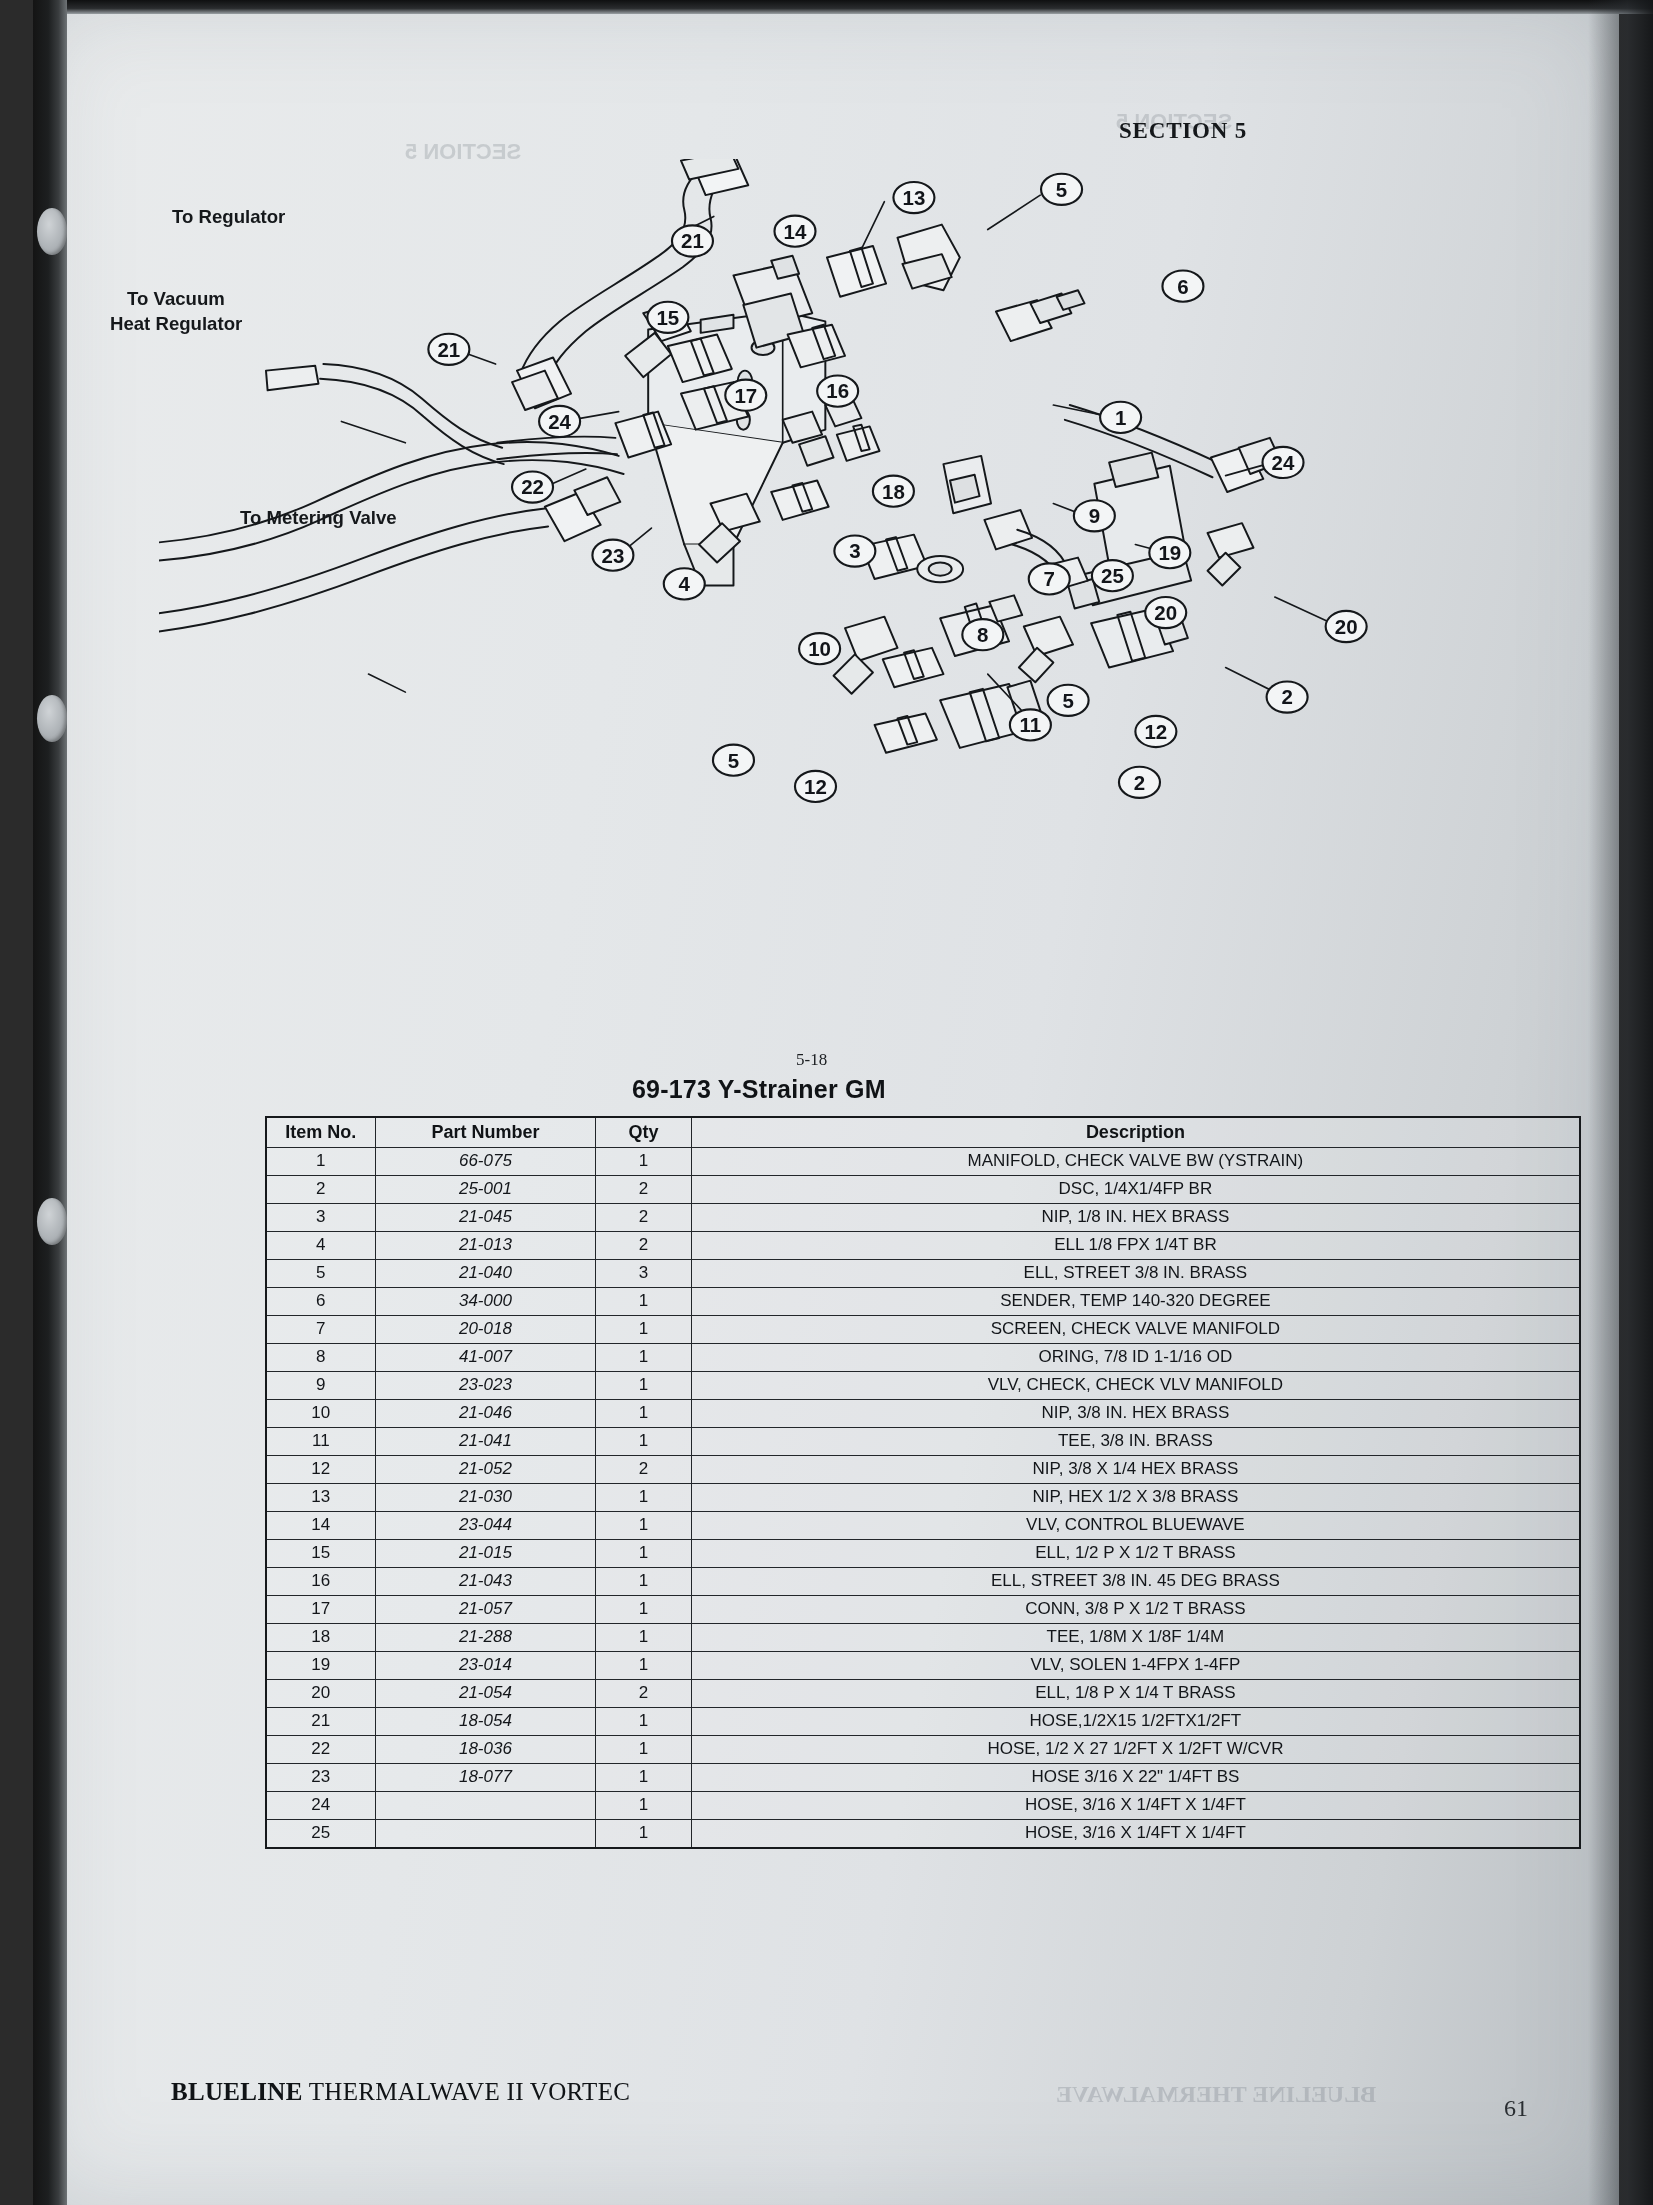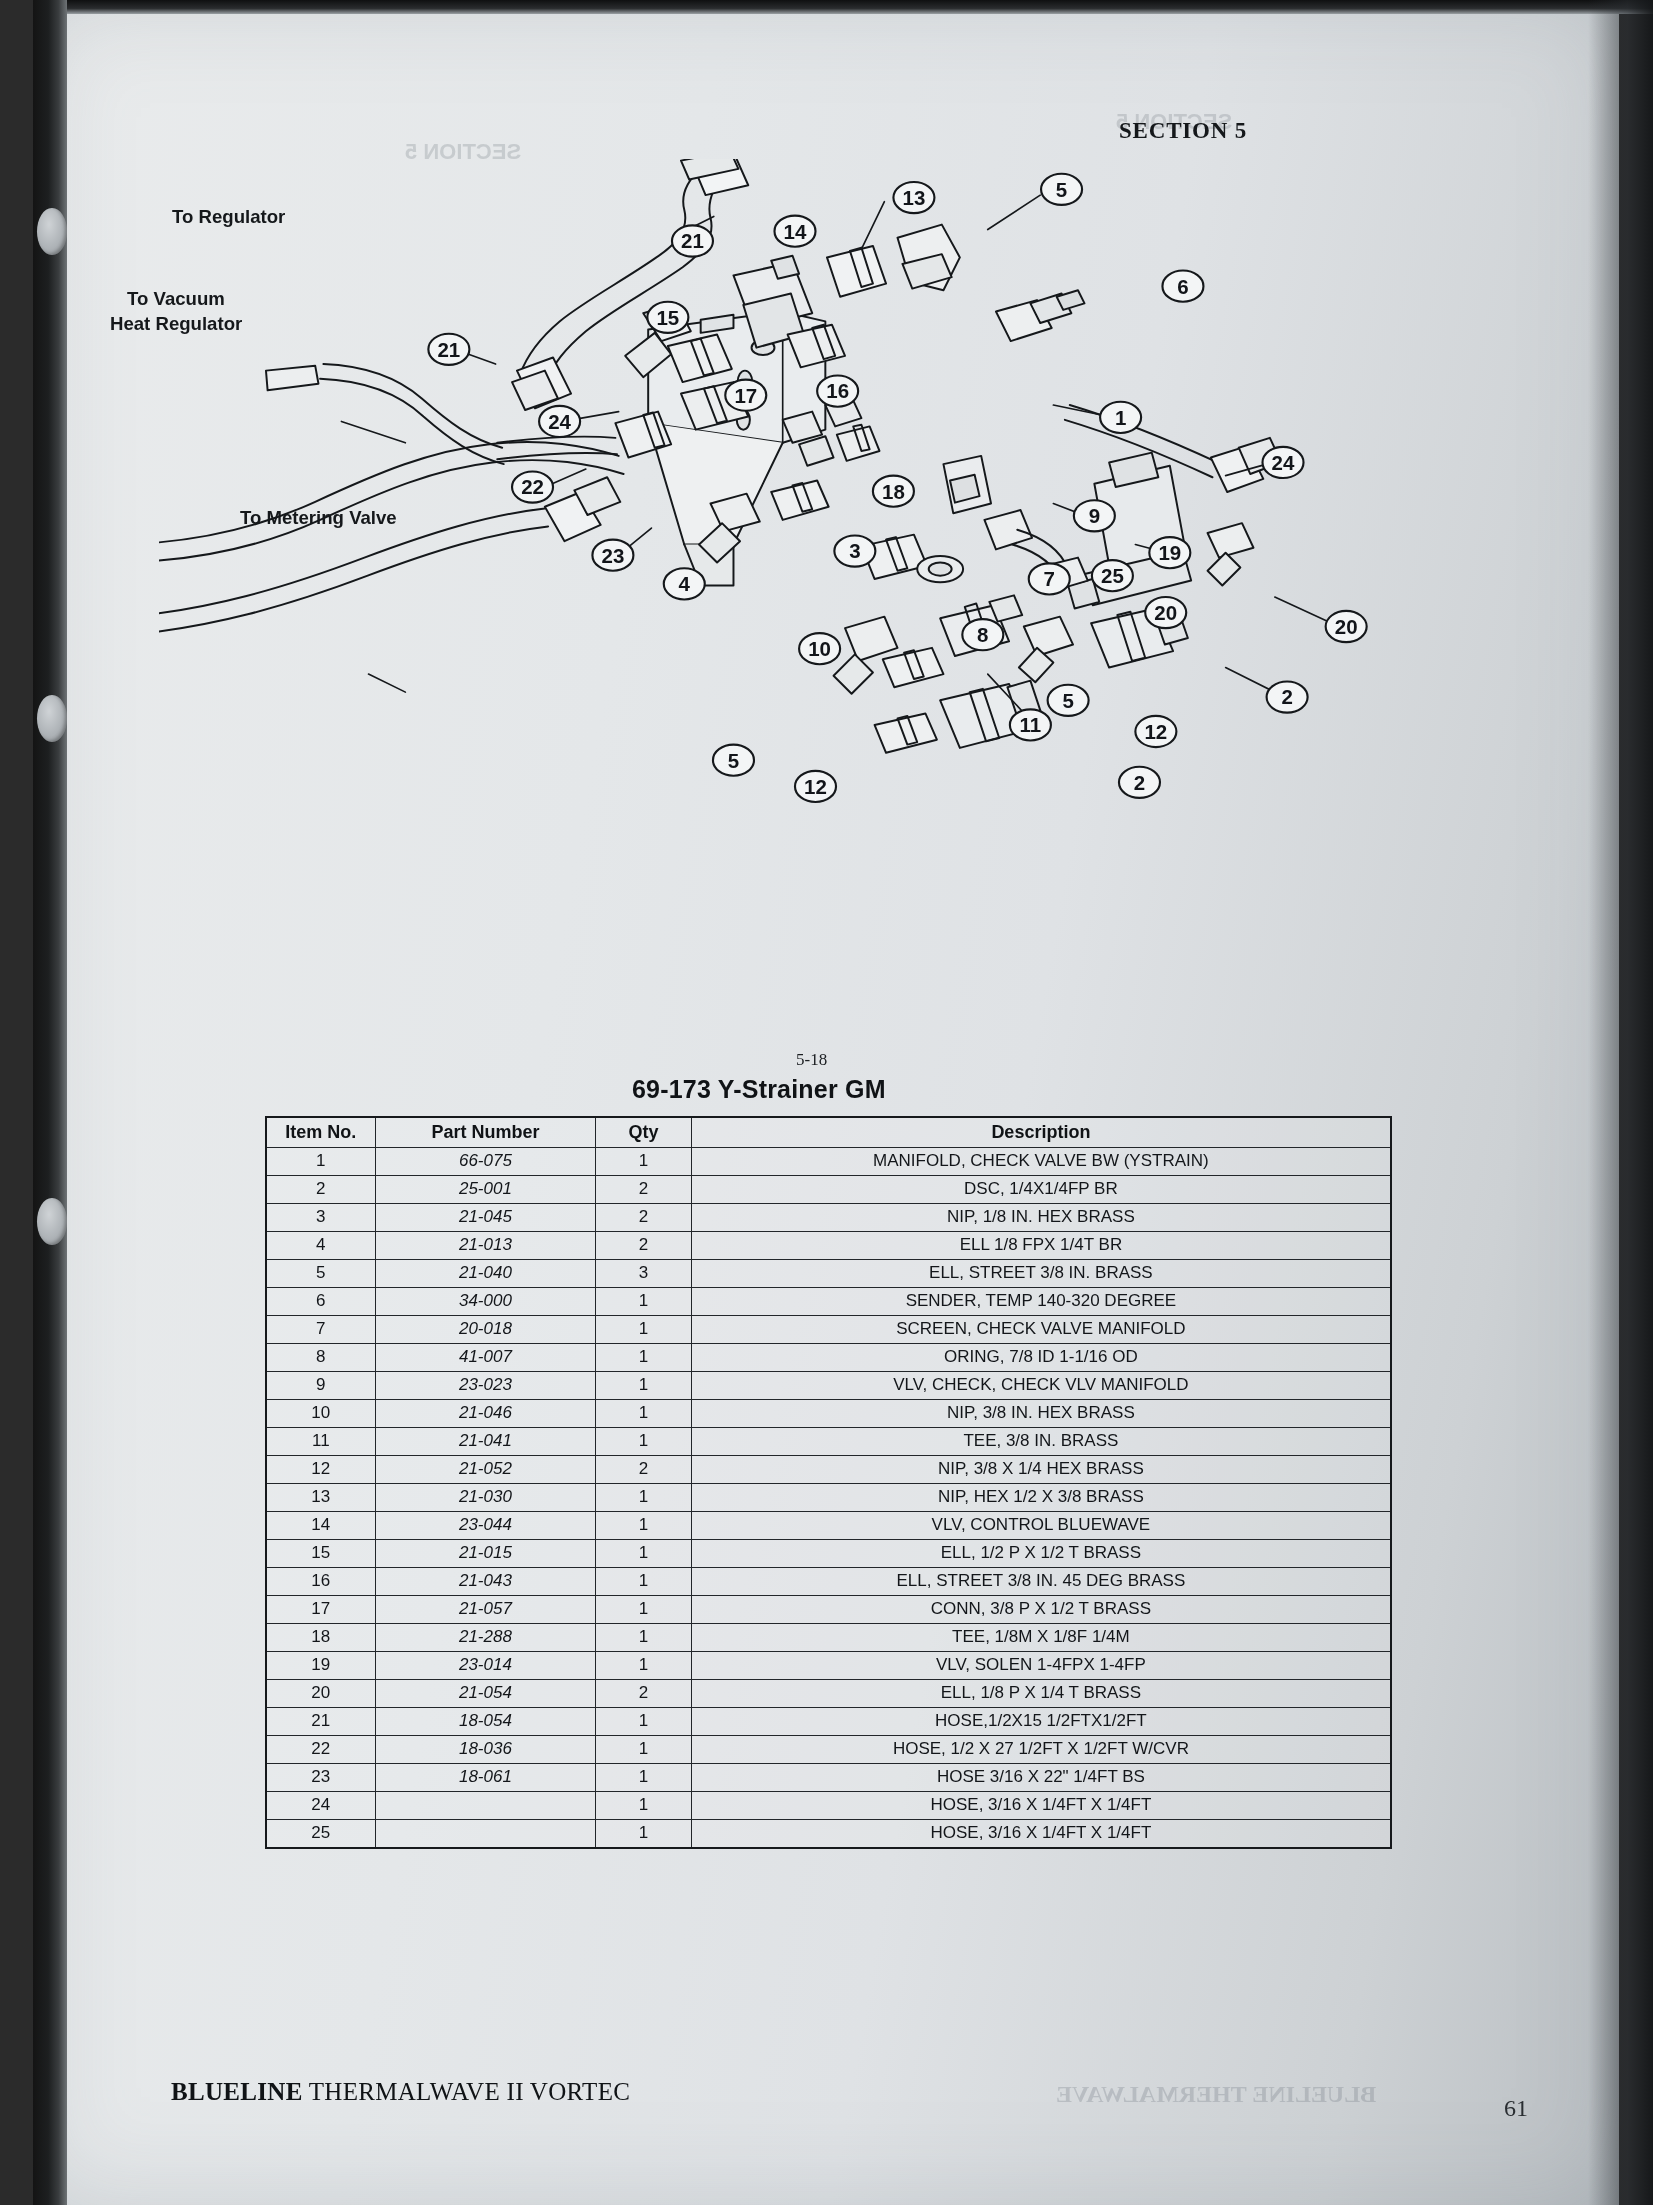--- a/index.html
+++ b/index.html
@@ -105,21 +105,21 @@
     font-size: 25px;
     font-weight: bold;
     color: #101316;
     letter-spacing: 0.2px;
   }
 
   
   #parts-table-wrap {
     position: absolute;
     left: 232px; top: 1116px;
-    width: 1127px;
+    width: 1316px;
   }
   table.parts {
     border-collapse: collapse;
     width: 100%;
     background: rgba(255,255,255,0.10);
   }
   table.parts, table.parts td, table.parts th {
     border: 1.1px solid #22262a;
   }
   table.parts {
@@ -550,21 +550,21 @@
             <td class="c-desc">HOSE,1/2X15 1/2FTX1/2FT</td>
           </tr>
           <tr>
             <td class="c-item">22</td>
             <td class="c-part">18-036</td>
             <td class="c-qty">1</td>
             <td class="c-desc">HOSE, 1/2 X 27 1/2FT X 1/2FT W/CVR</td>
           </tr>
           <tr>
             <td class="c-item">23</td>
-            <td class="c-part">18-061</td>
+            <td class="c-part">18-077</td>
             <td class="c-qty">1</td>
             <td class="c-desc">HOSE 3/16 X 22"  1/4FT BS</td>
           </tr>
           <tr>
             <td class="c-item">24</td>
             <td class="c-part"></td>
             <td class="c-qty">1</td>
             <td class="c-desc">HOSE, 3/16 X 1/4FT X 1/4FT</td>
           </tr>
           <tr>

